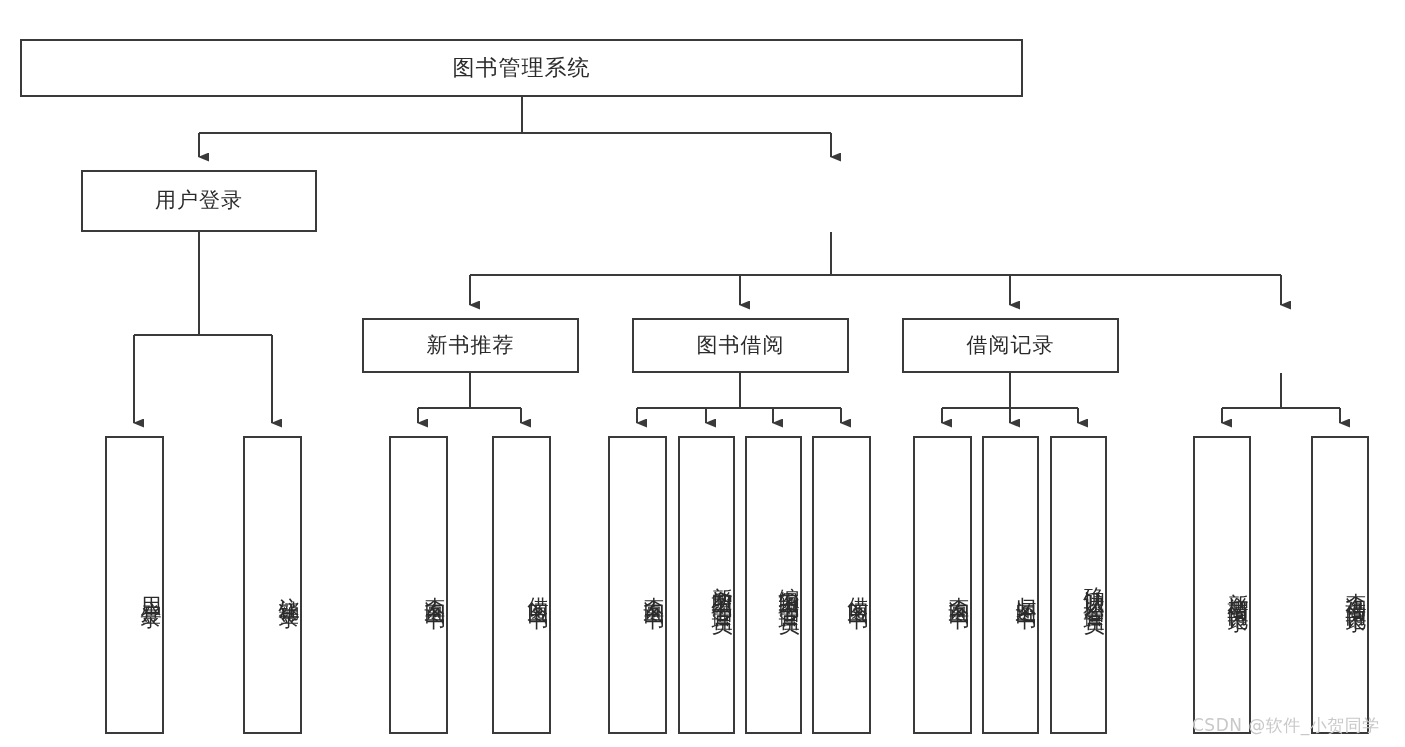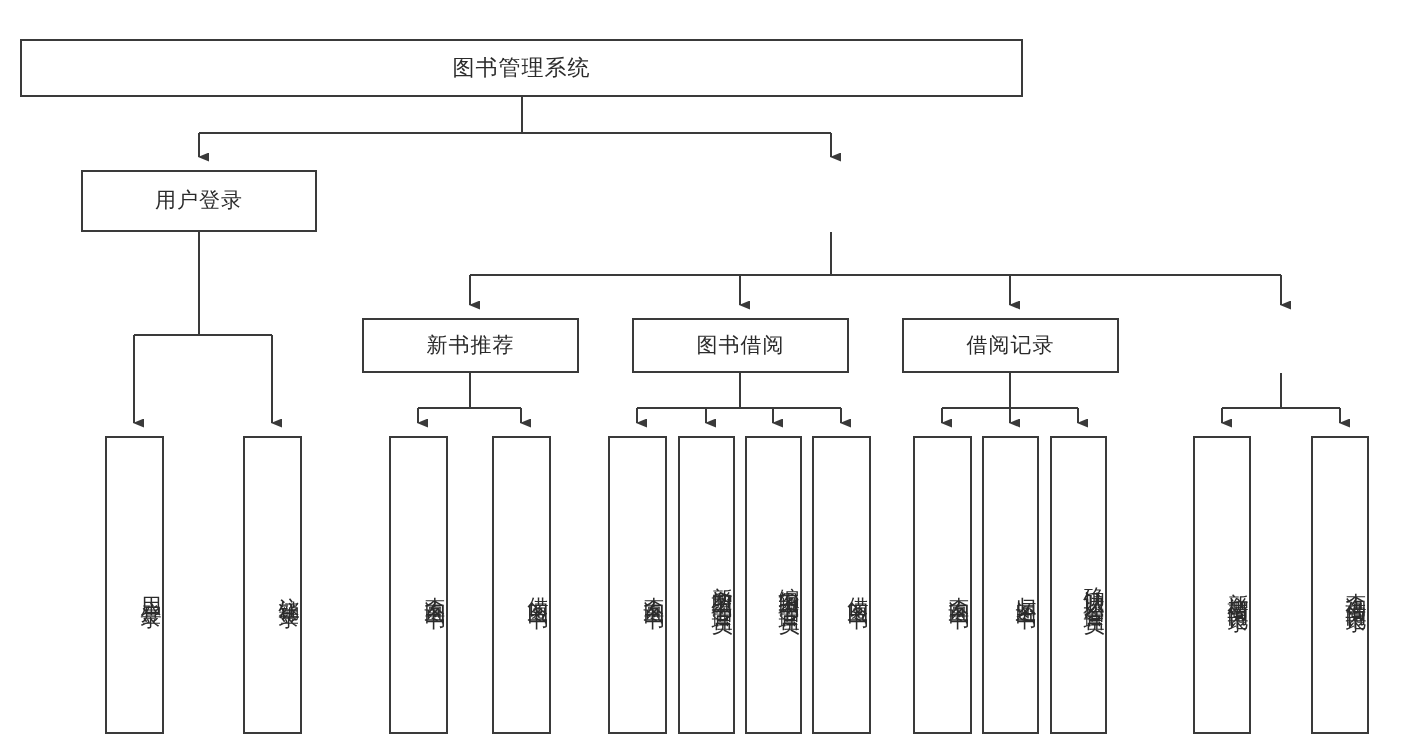--- a/index.html
+++ b/index.html
@@ -179,14 +179,17 @@
     <span class="vtext">确认归还（管理员）</span>
   </div>
 
   <div class="node v" style="left:1193px; top:436px; width:58px; height:298px;">
     <span class="vtext">新增借阅记录</span>
   </div>
   <div class="node v" style="left:1311px; top:436px; width:58px; height:298px;">
     <span class="vtext">查询借阅记录</span>
   </div>
 
+  <div class="watermark" style="left:1192px; top:714px;">
+    <span>CSDN @软件_小贺同学</span>
+  </div>
 
 </div>
 
 </body></html>

